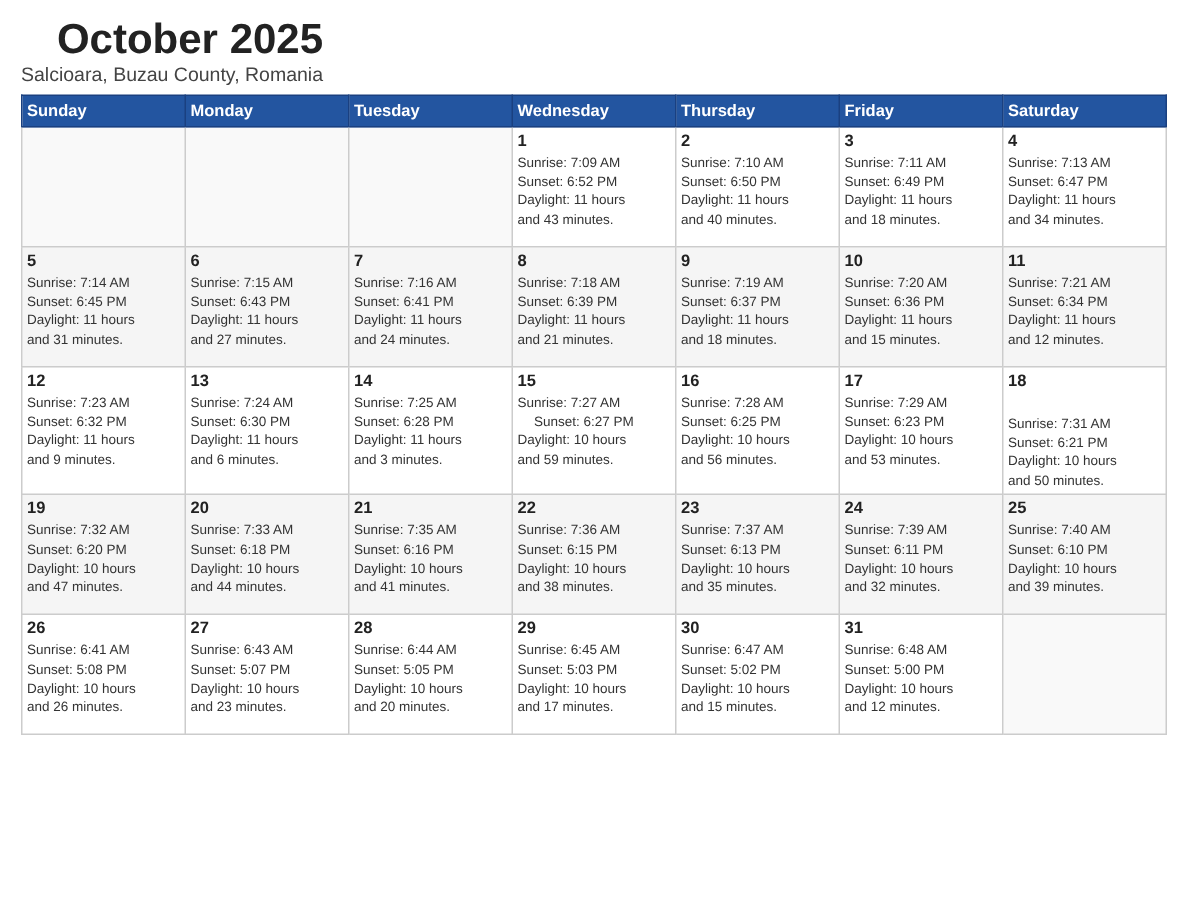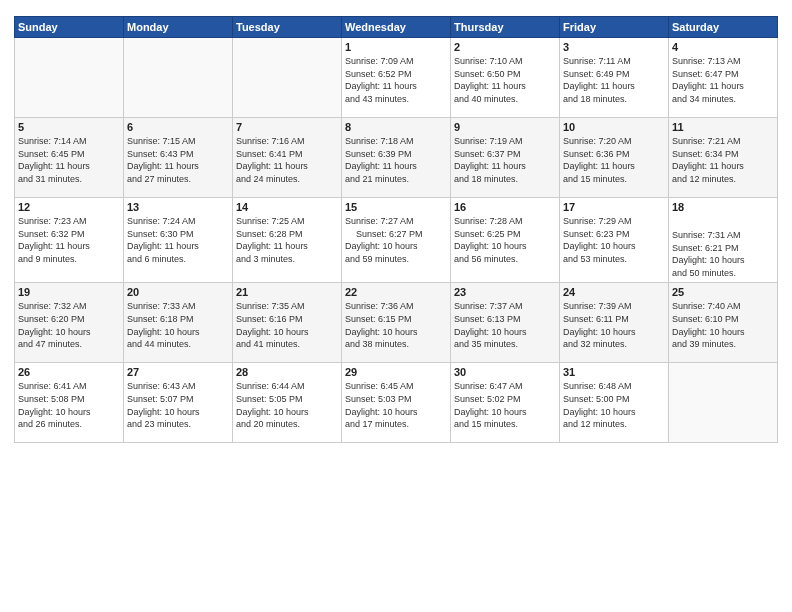--- a/index.html
+++ b/index.html
@@ -93,20 +93,22 @@
     .empty-cell {
       background: #f9f9f9 !important;
     }
   </style>
 </head>
 <body>
 
 <div class="container">
   <div class="header">
     <div class="title-block">
+      <div class="month-title">October 2025</div>
+      <div class="location">Salcioara, Buzau County, Romania</div>
     </div>
   </div>
 
   <table class="calendar-table">
     <thead>
       <tr>
       <th>Sunday</th>
           <th>Monday</th>
           <th>Tuesday</th>
           <th>Wednesday</th>

